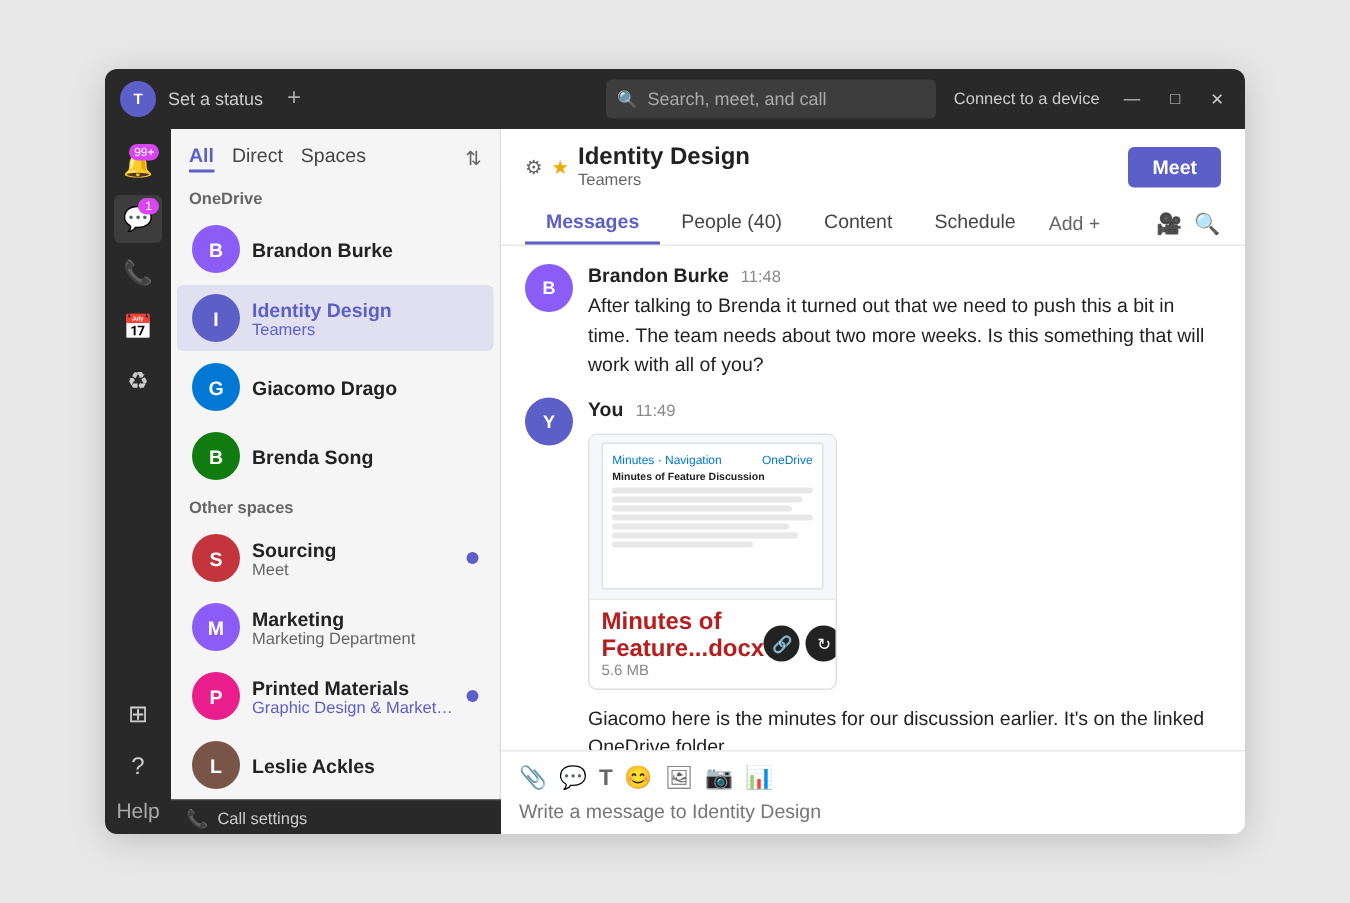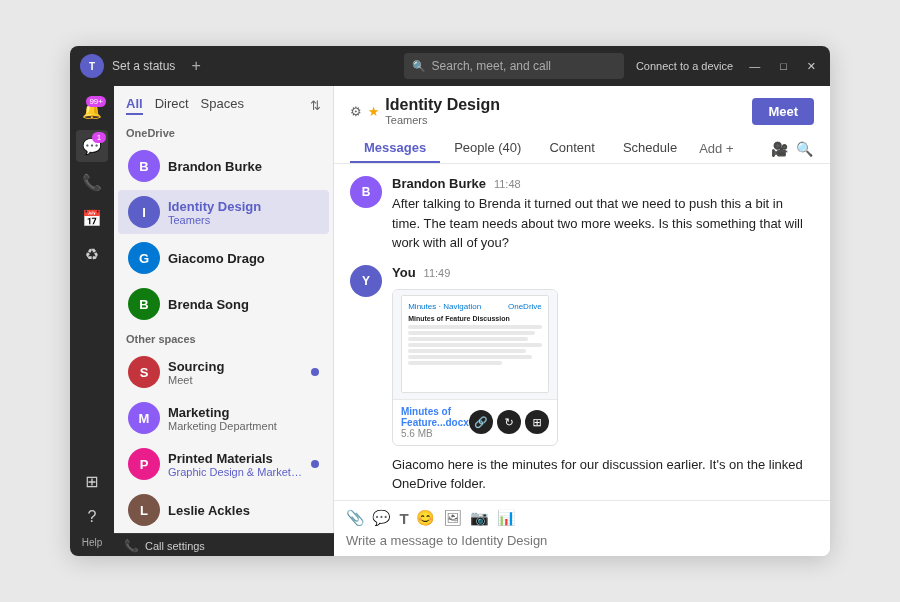--- a/index.html
+++ b/index.html
@@ -131,21 +131,21 @@
     .icon-sidebar-bottom {
       margin-top: auto;
       display: flex;
       flex-direction: column;
       align-items: center;
       gap: 4px;
       padding-bottom: 8px;
     }
     .help-label {
       color: #aaa;
-      font-size: 10px;
+      font-size: 14px;
     }
 
     
     .channel-list {
       width: 220px;
       background: #f5f5f5;
       border-right: 1px solid #e0e0e0;
       display: flex;
       flex-direction: column;
       overflow-y: auto;
@@ -396,21 +396,21 @@
       border-radius: 2px;
       margin-bottom: 2px;
     }
     .file-footer {
       display: flex;
       align-items: center;
       justify-content: space-between;
       padding: 6px 8px;
     }
     .file-info { flex: 1; }
-    .file-name { font-size: 10px; font-weight: 600; color: #3b82f6; }
+    .file-name { font-size: 16px; font-weight: 600; color: #b91c1c; }
     .file-size { font-size: 10px; color: #888; }
     .file-actions { display: flex; gap: 4px; }
     .file-action-btn {
       width: 24px; height: 24px;
       background: #222;
       border-radius: 50%;
       display: flex; align-items: center; justify-content: center;
       color: #fff; font-size: 11px; cursor: pointer;
     }
 

